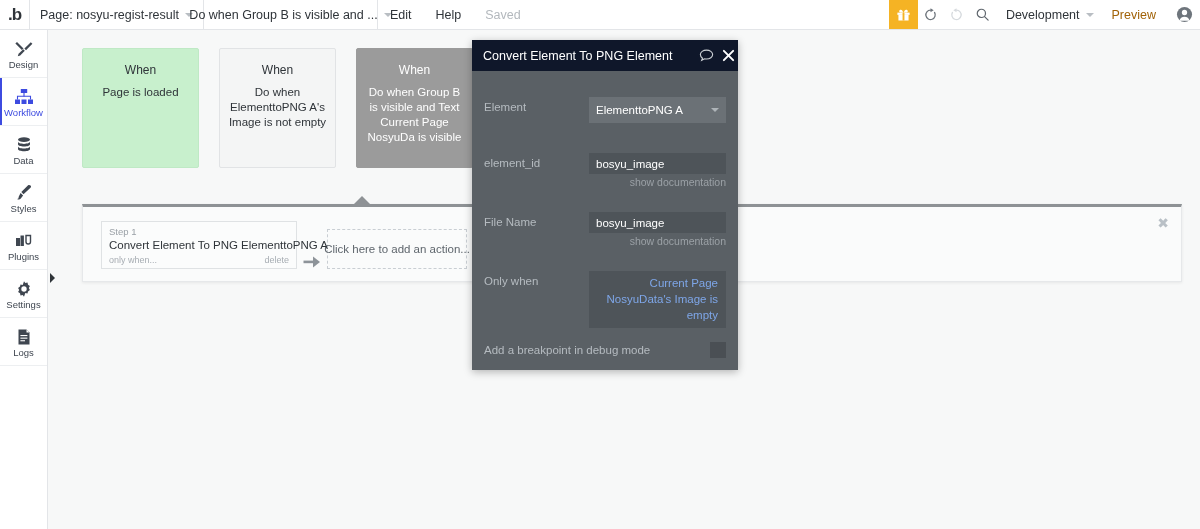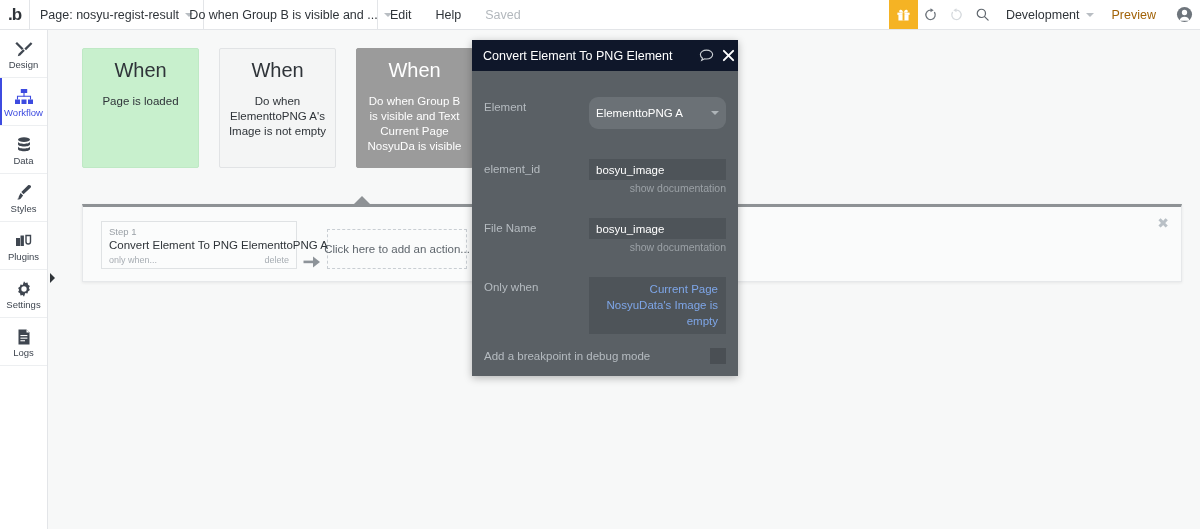--- a/index.html
+++ b/index.html
@@ -115,21 +115,21 @@
     position: absolute; left: 34px; top: 18px;
     display: flex; gap: 20px;
   }
   .event-card {
     width: 117px; height: 120px;
     padding: 12px 8px 0 8px;
     text-align: center;
     border-radius: 2px;
   }
   .event-card .ec-title {
-    font-size: 20px; line-height: 19px; margin-bottom: 14px;
+    font-size: 12px; line-height: 19px; margin-bottom: 5px;
   }
   .event-card .ec-sub {
     font-size: 11.5px; line-height: 15px;
   }
   .event-card.green {
     background: #c8f0cd; border: 1px solid #bfe9c5;
     color: #2f3439;
   }
   .event-card.plain {
     background: #f4f5f5; border: 1px solid #e1e3e5;
@@ -212,23 +212,23 @@
     display: flex; align-items: flex-start;
     margin-bottom: 4px;
     margin-top: 16px;
   }
   .field-label {
     width: 105px; font-size: 11.5px; color: #b5bbc0;
     padding-top: 4px; flex-shrink: 0;
   }
   .field-ctl { flex: 1; }
   .sel-box {
-    background: #6b7176; height: 32px;
+    background: #6b7176; height: 26px;
     display: flex; align-items: center; justify-content: space-between;
-    padding: 0 7px; font-size: 11.5px; color: #ffffff; border-radius: 9px;
+    padding: 0 7px; font-size: 11.5px; color: #ffffff;
   }
   .sel-chev {
     width: 0; height: 0;
     border-left: 4px solid transparent;
     border-right: 4px solid transparent;
     border-top: 4px solid #aeb4b8;
   }
   .txt-box {
     background: #4e5459; min-height: 21px;
     display: flex; align-items: center;

